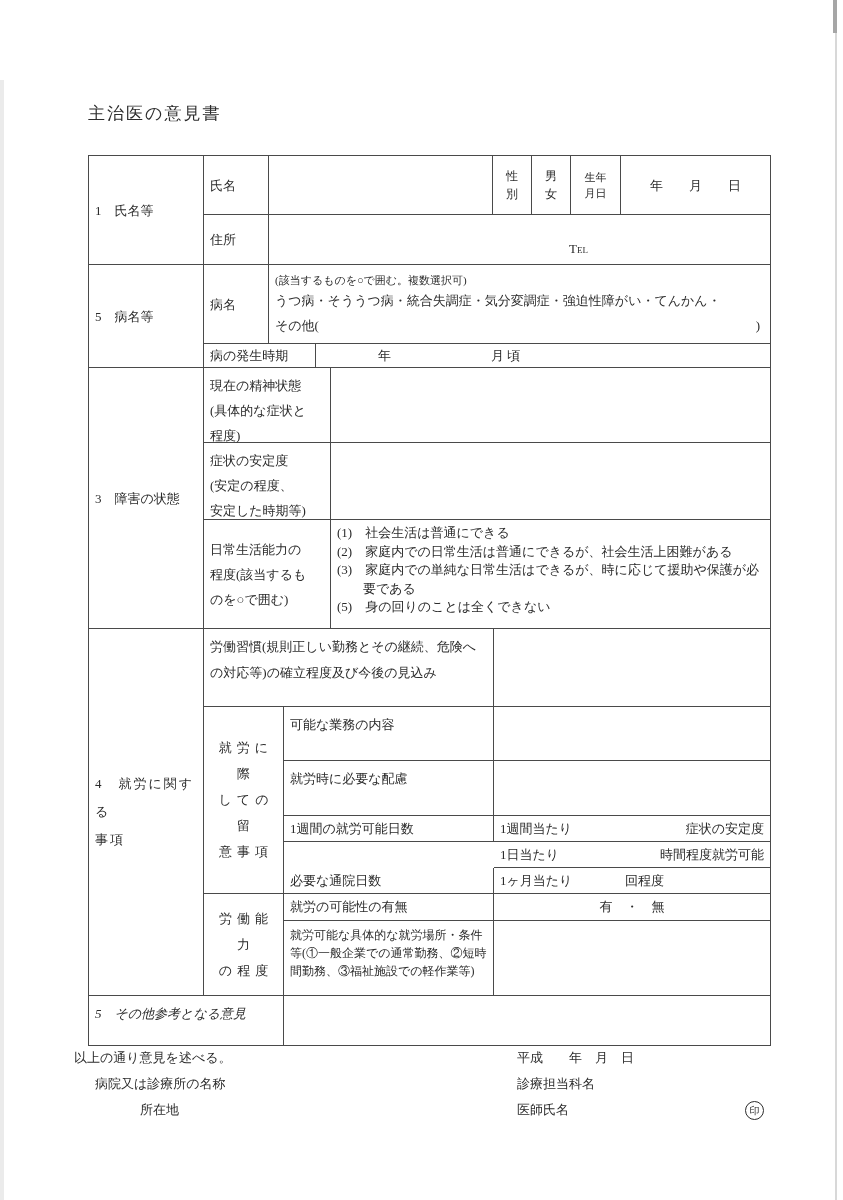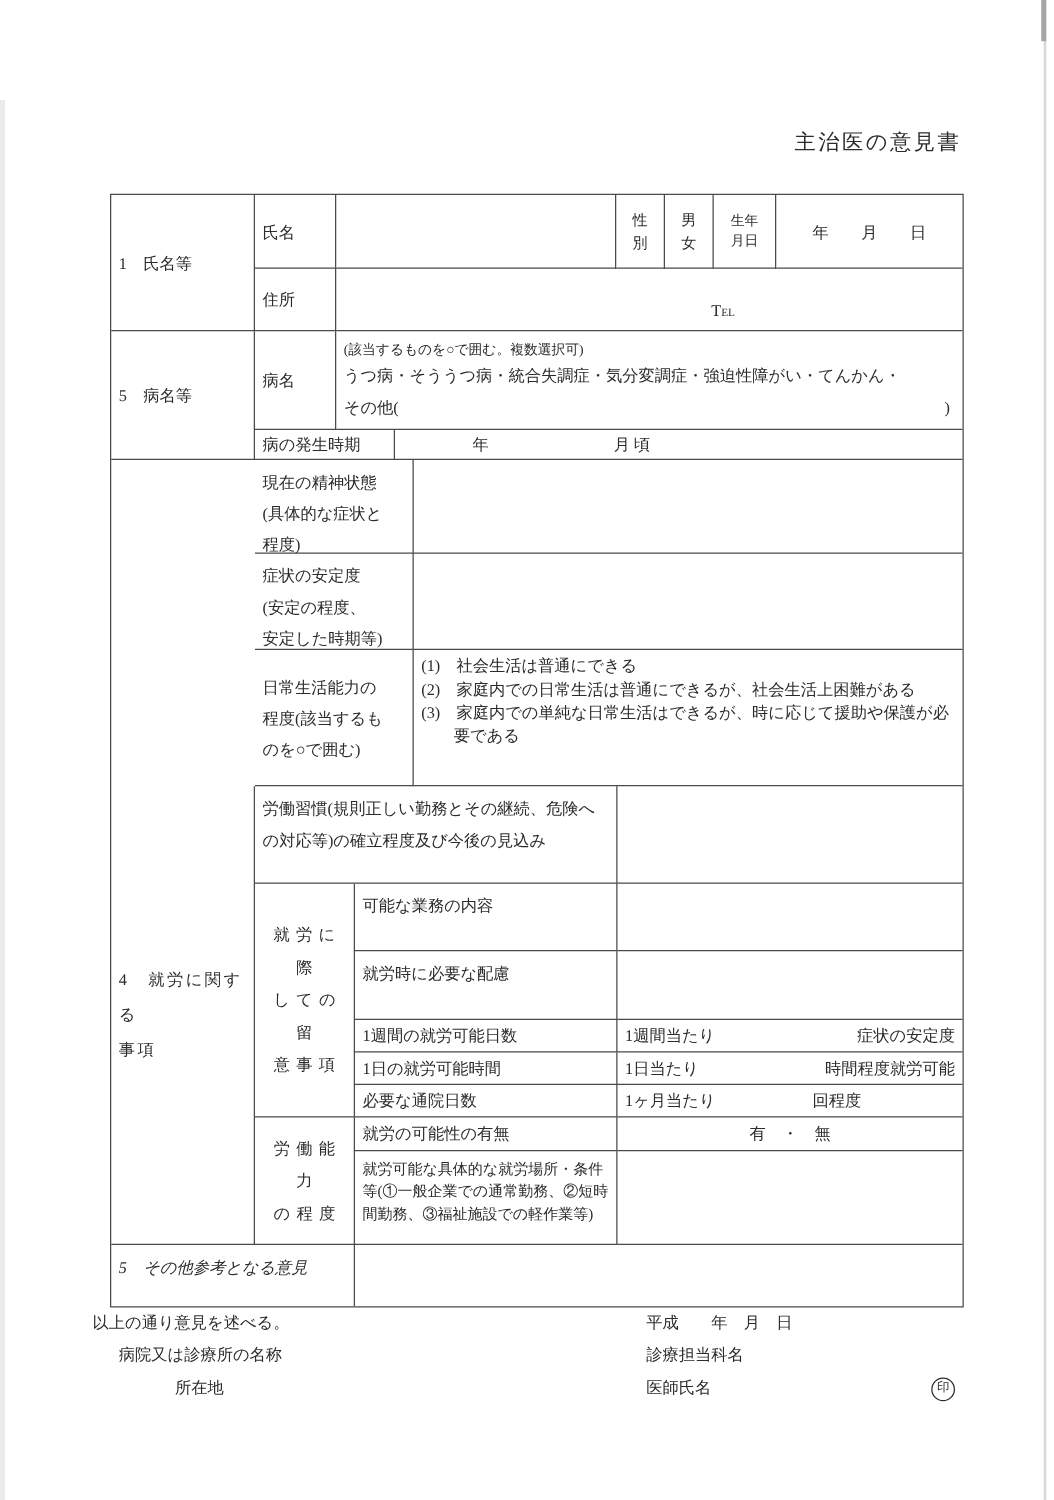--- a/index.html
+++ b/index.html
@@ -7,21 +7,21 @@
   body{
     width:843px;height:1200px;position:relative;background:#ffffff;
     font-family:"Liberation Serif","DejaVu Serif",serif;
     color:var(--ink);font-size:13px;overflow:hidden;
   }
   
   .left-strip{position:absolute;left:0;top:80px;width:4px;height:1120px;background:#ebebeb;}
   .right-line{position:absolute;left:835px;top:0;width:2px;height:1200px;background:#d8d8d8;}
   .right-line-top{position:absolute;left:833px;top:0;width:4px;height:33px;background:#a6a6a6;}
 
-  .title{position:absolute;left:88px;top:102px;width:681px;text-align:right;
+  .title{position:absolute;left:88px;top:102px;width:681px;text-align:left;
          font-size:17px;letter-spacing:2px;}
 
   #form-table{position:absolute;left:88px;top:155px;width:681px;height:889px;
               border:1px solid var(--line);}
   .cell{position:absolute;box-sizing:border-box;
         border-right:1px solid var(--line);border-bottom:1px solid var(--line);
         display:flex;align-items:center;padding:2px 6px;line-height:25px;}
   .cell.no-r{border-right:none;}
   .cell.no-b{border-bottom:none;font-style:italic;}
   .cell.top{align-items:flex-start;padding-top:5px;}
@@ -90,36 +90,40 @@
     </div>
   </div>
   <div class="cell" style="left:115px;top:188px;width:112px;height:24px;line-height:20px">
       <span>病の発生時期</span>
     </div>
   <div class="cell no-r" style="left:227px;top:188px;width:454px;height:24px;line-height:20px">
     <span style="margin-left:56px">年</span>
     <span style="margin-left:100px">月 頃</span>
   </div>
 
+  <div class="cell" style="left:0;top:212px;width:115px;height:261px">
+      <span>3　障害の状態</span>
+    </div>
   <div class="cell top preline" style="left:115px;top:212px;width:127px;height:75px">現在の精神状態
 (具体的な症状と
 程度)</div>
   <div class="cell no-r" style="left:242px;top:212px;width:439px;height:75px"></div>
   <div class="cell top preline" style="left:115px;top:287px;width:127px;height:77px">症状の安定度
 (安定の程度、
 安定した時期等)</div>
   <div class="cell no-r" style="left:242px;top:287px;width:439px;height:77px"></div>
   <div class="cell preline" style="left:115px;top:364px;width:127px;height:109px">日常生活能力の
 程度(該当するも
 のを○で囲む)</div>
   <div class="cell top no-r lh18" style="left:242px;top:364px;width:439px;height:109px;padding-top:4px">
     <div class="items">
       <div>(1)　社会生活は普通にできる</div>
       <div>(2)　家庭内での日常生活は普通にできるが、社会生活上困難がある</div>
       <div>(3)　家庭内での単純な日常生活はできるが、時に応じて援助や保護が必要である</div>
+      <div>(5)　身の回りのことは全くできない</div>
     </div>
   </div>
 
   <div class="cell preline lsp2" style="left:0;top:473px;width:115px;height:367px;line-height:28px">4　就労に関する
 事項</div>
   <div class="cell top" style="left:115px;top:473px;width:290px;height:78px;line-height:26px">
       <span>労働習慣(規則正しい勤務とその継続、危険への対応等)の確立程度及び今後の見込み</span>
     </div>
   <div class="cell no-r" style="left:405px;top:473px;width:276px;height:78px"></div>
 
@@ -135,33 +139,30 @@
     </div>
   <div class="cell no-r" style="left:405px;top:605px;width:276px;height:55px"></div>
 
   <div class="cell" style="left:195px;top:660px;width:210px;height:26px;line-height:20px">
       <span>1週間の就労可能日数</span>
     </div>
   <div class="cell between no-r" style="left:405px;top:660px;width:276px;height:26px;line-height:20px">
     <span>1週間当たり</span>
     <span>症状の安定度</span>
   </div>
-  <div class="cell" style="left:195px;top:686px;width:210px;height:26px;line-height:20px">
-      <span>1日の就労可能時間</span>
-    </div>
   <div class="cell between no-r" style="left:405px;top:686px;width:276px;height:26px;line-height:20px">
     <span>1日当たり</span>
     <span>時間程度就労可能</span>
   </div>
   <div class="cell" style="left:195px;top:712px;width:210px;height:26px;line-height:20px">
       <span>必要な通院日数</span>
     </div>
   <div class="cell no-r" style="left:405px;top:712px;width:276px;height:26px;line-height:20px">
     <span>1ヶ月当たり</span>
-    <span style="margin-left:auto;margin-right:75px">回程度</span>
+    <span style="margin-left:auto;margin-right:100px">回程度</span>
   </div>
 
   <div class="cell" style="left:195px;top:738px;width:210px;height:27px;line-height:20px">
       <span>就労の可能性の有無</span>
     </div>
   <div class="cell ctr preline lsp" style="left:115px;top:738px;width:80px;height:102px;line-height:26px;padding:2px 2px 2px 7px">労働能力
 の程度</div>
   <div class="cell ctr no-r" style="left:405px;top:738px;width:276px;height:27px;line-height:20px">
       <span>有　・　無</span>
     </div>

